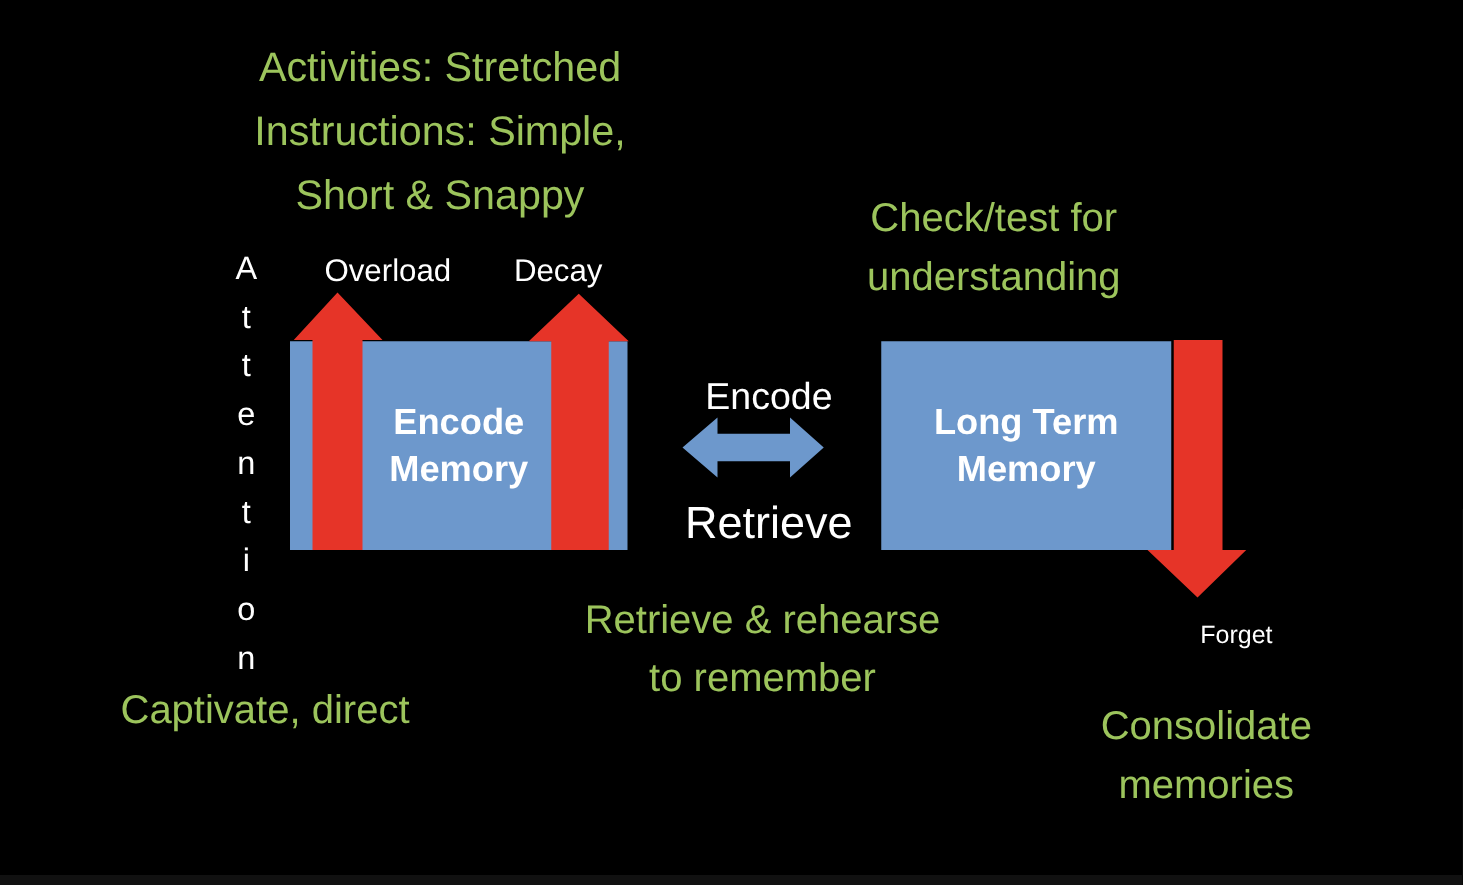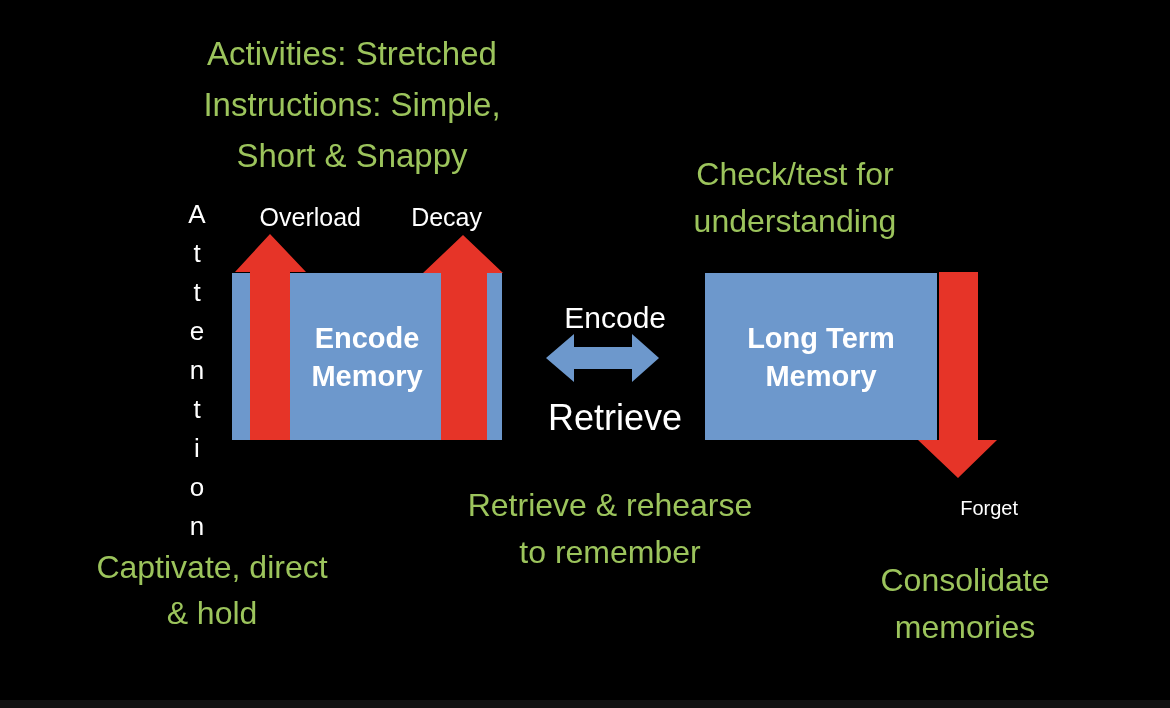--- a/index.html
+++ b/index.html
@@ -12,21 +12,21 @@
   }
   .green-ann{
     position:absolute;
     color:var(--green-text,#9CC45C);
     text-align:center;
     font-size:32px;
     line-height:47px;
   }
   #ann-top-left{left:142px;top:28px;width:420px;font-size:33px;line-height:51px;}
   #ann-top-right{left:635px;top:151px;width:320px;}
-  #ann-bottom-middle{left:430px;top:482px;width:360px;}
+  #ann-bottom-middle{left:430px;top:472px;width:360px;}
   #ann-bottom-left{left:52px;top:544px;width:320px;line-height:46px;}
   #ann-bottom-right{left:835px;top:557px;width:260px;}
   .wlabel{
     position:absolute;
     color:var(--white-text,#fff);
     text-align:right;
     font-size:25px;
   }
   #lbl-overload{left:241px;top:203px;width:120px;}
   #lbl-decay{left:382px;top:203px;width:100px;}
@@ -81,21 +81,20 @@
     <div>understanding</div>
   </div>
 
   <div class="green-ann" id="ann-bottom-middle">
     <div>Retrieve &amp; rehearse</div>
     <div>to remember</div>
   </div>
 
   <div class="green-ann" id="ann-bottom-left">
     <div>Captivate, direct</div>
-    <div>&amp; hold</div>
   </div>
 
   <div class="green-ann" id="ann-bottom-right">
     <div>Consolidate</div>
     <div>memories</div>
   </div>
 
   <div class="mem-box" id="wm-box">
     <span>Encode</span>
     <span>Memory</span>

